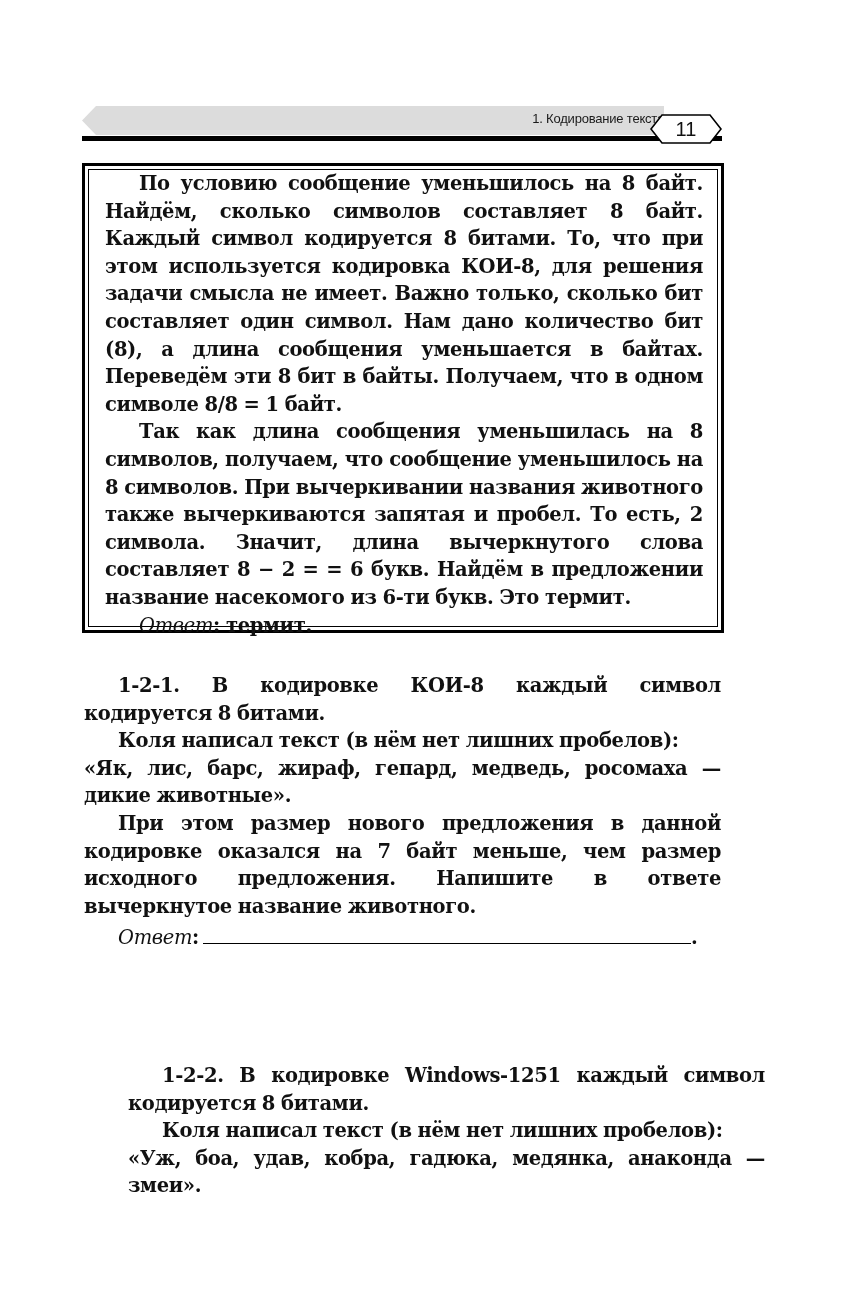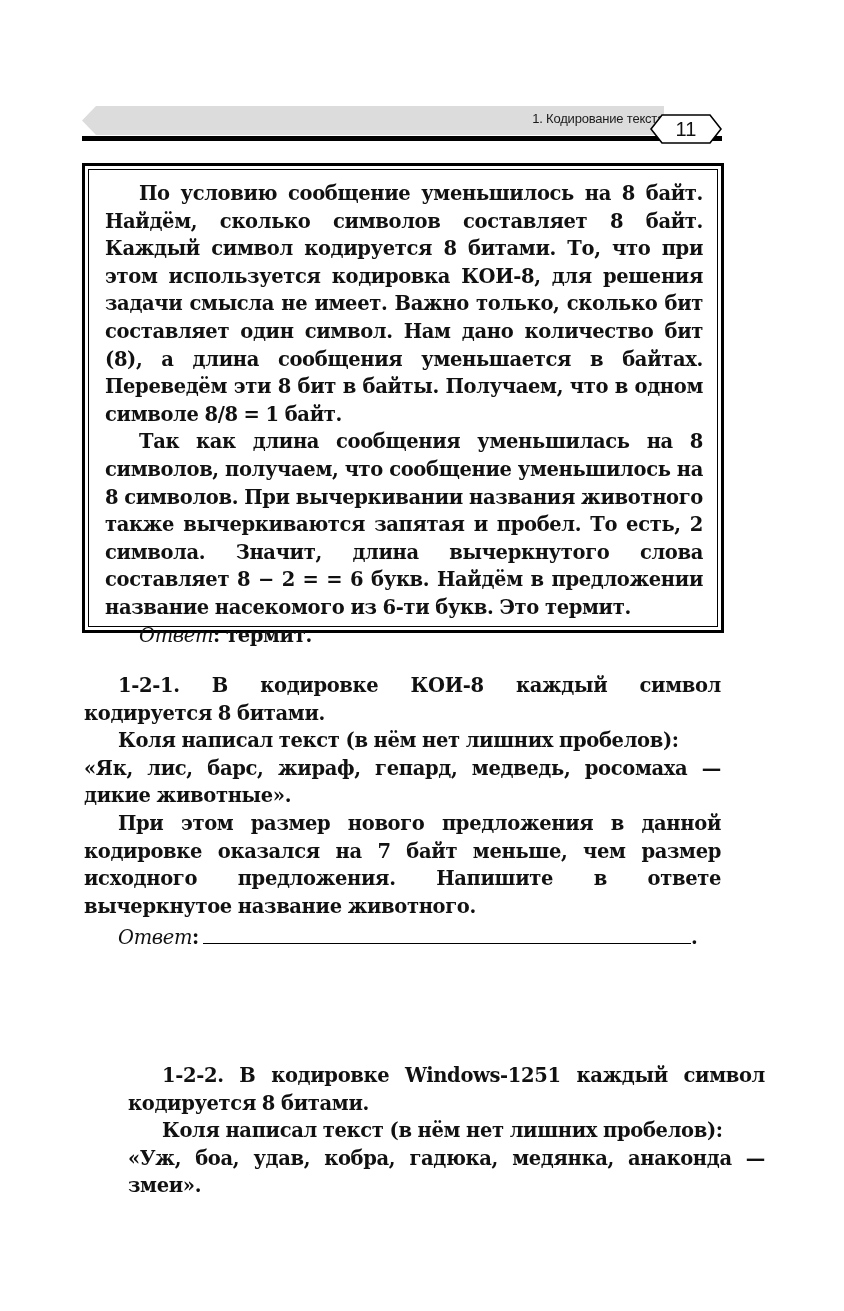--- a/index.html
+++ b/index.html
@@ -85,21 +85,21 @@
       height: 470px;
       border: 3px solid #000;
       box-sizing: border-box;
       padding: 3px;
     }
     .solution-inner {
       border: 1.5px solid #000;
       box-sizing: border-box;
       width: 100%;
       height: 100%;
-      padding: 10px 14px 0 16px;
+      padding: 0 14px 0 16px;
     }
 
     .para {
       margin: 0;
       font-size: 19.5px;
       font-weight: bold;
       line-height: 27.6px;
       text-align: justify;
       text-align-last: left;
       letter-spacing: -0.35px;

